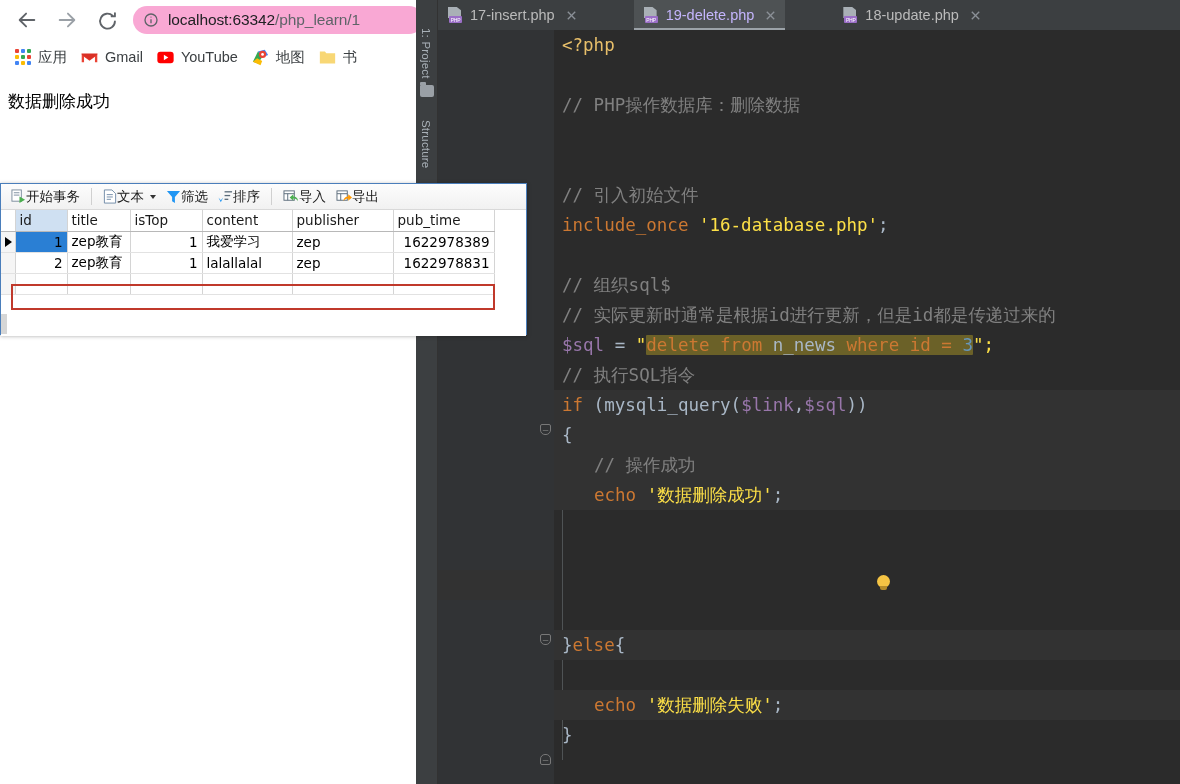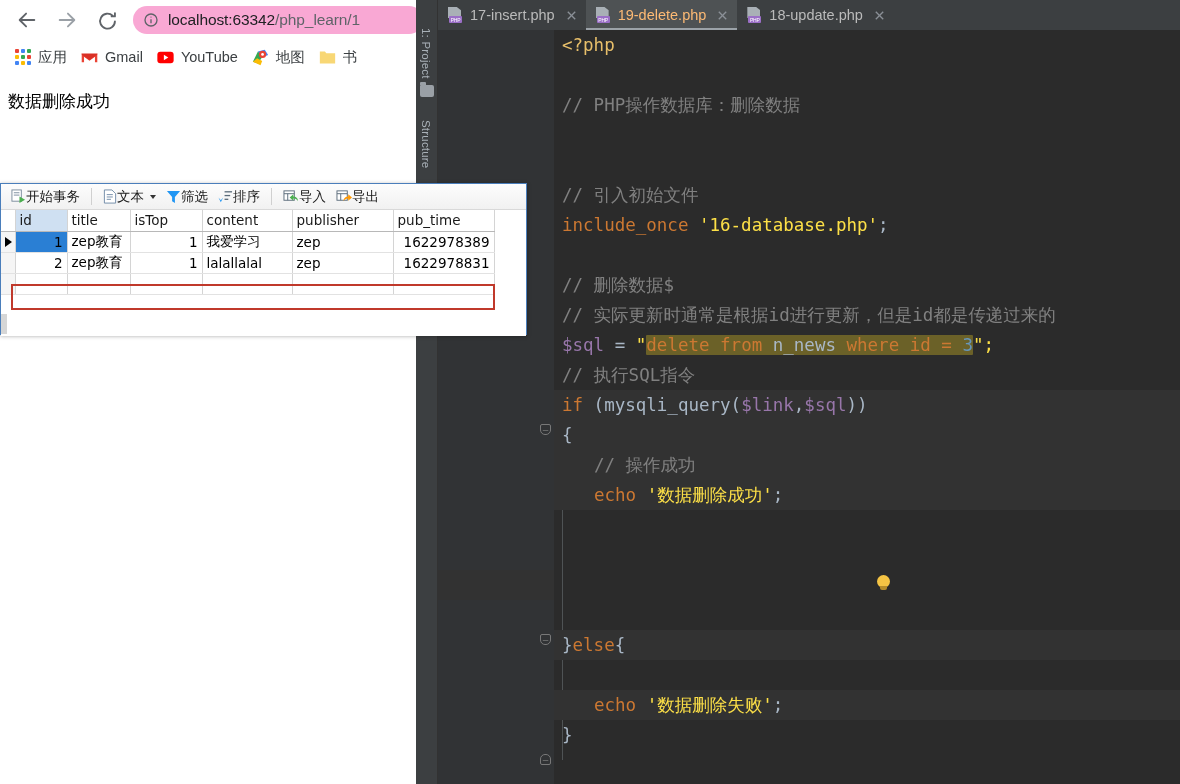--- a/index.html
+++ b/index.html
@@ -112,21 +112,21 @@
     border-radius: 1px 2px 2px 2px;
   }
   .side-folder::before {
     content: ""; position: absolute; left: 0; top: -3px;
     width: 6px; height: 3px; background: #9aa0a6; border-radius: 1px 1px 0 0;
   }
 
   .tabbar {
     position: absolute; left: 22px; top: 0; width: 742px; height: 30px;
     background: #3c3f41;
-    display: flex; align-items: flex-end;
+    display: flex; align-items: flex-end; gap: 48px;
   }
   .tab {
     height: 30px;
     display: flex; align-items: center;
     padding: 0 8px 0 10px;
     position: relative;
     flex: 0 0 auto;
   }
   .tab.active { background: #4e5254; }
   .tab.active::after {
@@ -148,21 +148,21 @@
     background: #9b6fc7;
     border-radius: 1px;
     font-size: 5px; color: #fff;
     display: flex; align-items: center; justify-content: center;
     letter-spacing: -0.2px;
     font-family: "Liberation Sans", sans-serif;
   }
   .tab-name {
     font-size: 14.5px; color: #bbbbbb; white-space: nowrap;
   }
-  .tab.active .tab-name { color: #fdba74; }
+  .tab.active .tab-name { color: #c4b5fd; }
   .tab-close {
     margin-left: 10px; width: 13px; height: 13px;
     color: #8b9097; flex: 0 0 auto;
   }
 
   .editor {
     position: absolute; left: 22px; top: 30px;
     width: 742px; height: 754px;
     background: #2b2b2b;
     overflow: hidden;
@@ -505,21 +505,21 @@
     <div class="fold-marker down" style="top:604px">–</div>
     <div class="fold-marker up" style="top:724px">–</div>
 
     <div class="code-area">
       <div class="indent-guide" style="left:8px; top:390px; height:340px;"></div>
 
       <div class="code-line" style="top:0px"><span class="t-tag">&lt;?php</span></div>
       <div class="code-line" style="top:60px"><span class="t-cmt">// PHP操作数据库：删除数据</span></div>
       <div class="code-line" style="top:150px"><span class="t-cmt">// 引入初始文件</span></div>
       <div class="code-line" style="top:180px"><span class="t-kw">include_once </span><span class="t-str">'16-database.php'</span><span class="t-plain">;</span></div>
-      <div class="code-line" style="top:240px"><span class="t-cmt">// 删除数据$</span></div>
+      <div class="code-line" style="top:240px"><span class="t-cmt">// 组织sql$</span></div>
       <div class="code-line" style="top:270px"><span class="t-cmt">// 实际更新时通常是根据id进行更新，但是id都是传递过来的</span></div>
 
       <div class="code-line" style="top:300px"><span class="t-var">$sql</span><span class="t-plain"> = </span><span class="t-str">"</span><span class="sql-hl"><span class="sql-kw">delete from </span><span class="sql-id">n_news </span><span class="sql-kw">where </span><span class="sql-kw">id = </span><span class="sql-num">3</span></span><span class="t-str">";</span></div>
 
       <div class="code-line" style="top:330px"><span class="t-cmt">// 执行SQL指令</span></div>
       <div class="code-line line-hl" style="top:360px"><span class="t-kw">if</span><span class="t-plain"> (mysqli_query(</span><span class="t-var">$link</span><span class="t-plain">,</span><span class="t-var">$sql</span><span class="t-plain">))</span></div>
       <div class="code-line line-hl" style="top:390px"><span class="t-plain">{</span></div>
       <div class="code-line line-hl" style="top:420px; padding-left:40px"><span class="t-cmt">// 操作成功</span></div>
       <div class="code-line line-hl" style="top:450px; padding-left:40px"><span class="t-kw">echo</span><span class="t-str"> '数据删除成功'</span><span class="t-plain">;</span></div>
 

